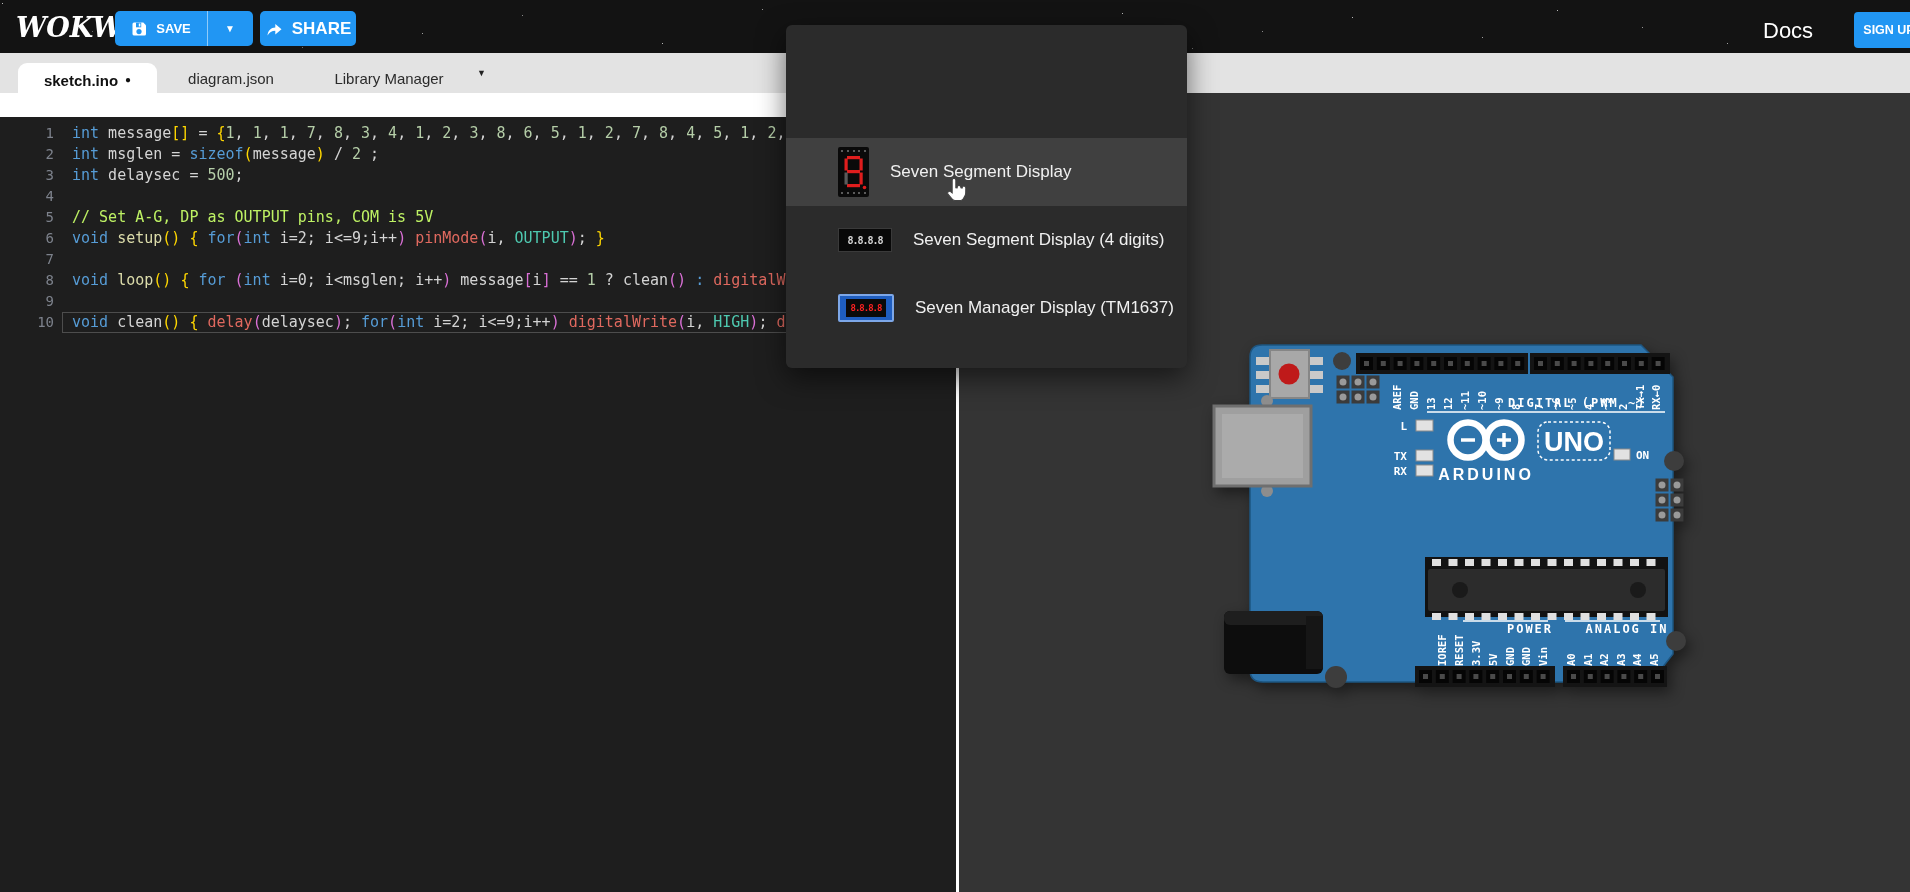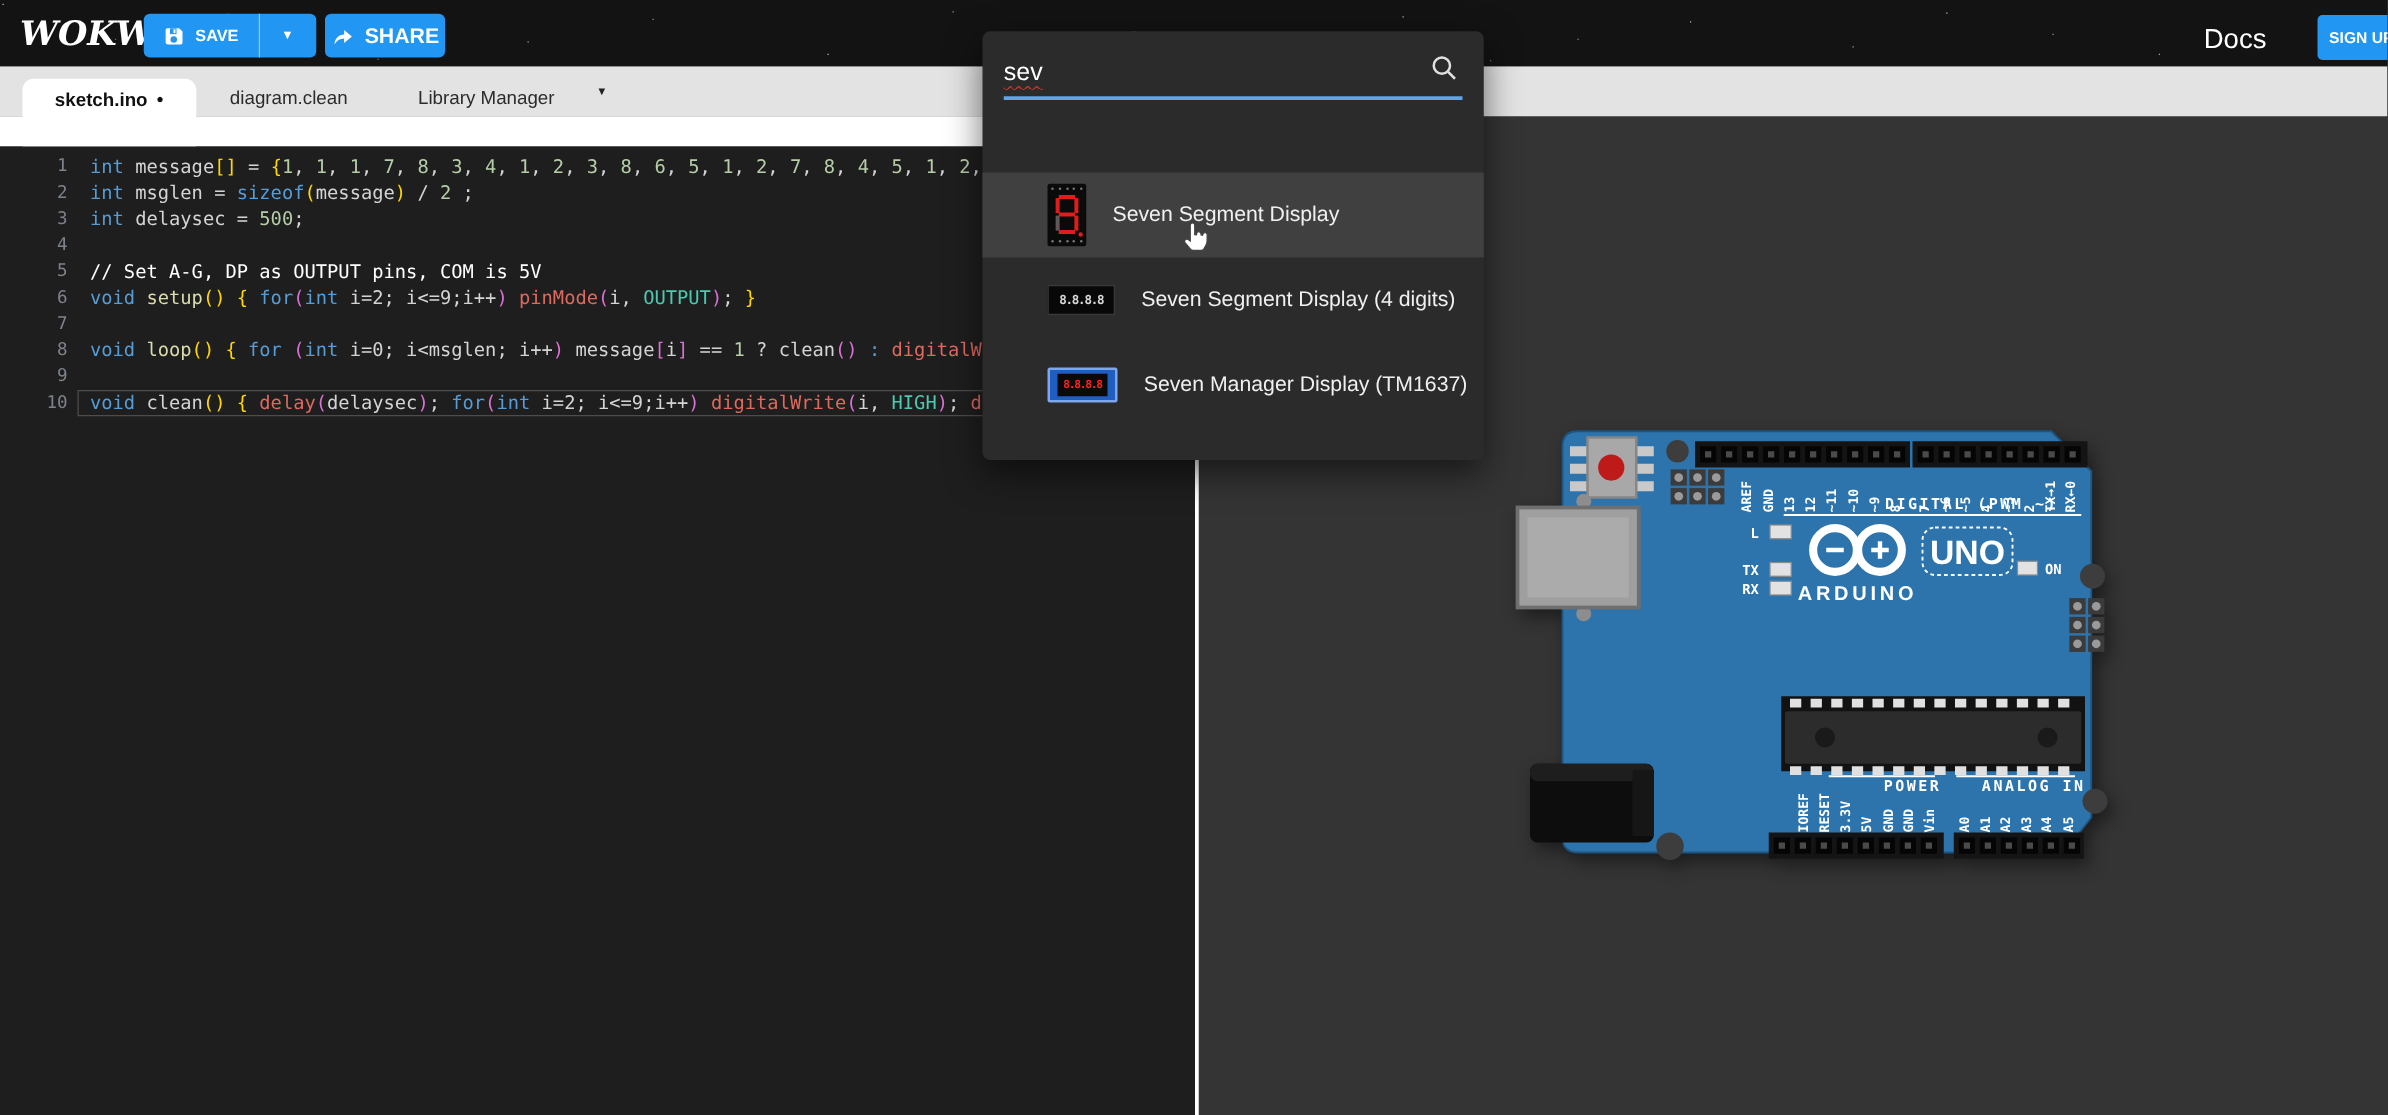--- a/index.html
+++ b/index.html
@@ -44,21 +44,21 @@
   .editor { position:absolute; left:0; top:117px; width:957px; height:775px; background:#1e1e1e;
             overflow:hidden; z-index:4; }
   .active-line-box { position:absolute; left:62px; top:195px; width:893px; height:21px;
                      border:1px solid #4d4d4d; z-index:1; }
   .code-area { position:absolute; left:0; top:6px; width:957px; }
   .code-line { display:flex; height:21px; line-height:21px; font-family:"DejaVu Sans Mono", monospace;
                font-size:15px; white-space:pre; }
   .gutter { width:54px; text-align:right; color:#7d828c; flex:0 0 54px; font-size:14px; }
   .code-text { padding-left:18px; position:relative; z-index:2; }
   .tk-kw{color:#569cd6} .tk-fn{color:#dcdcaa} .tk-call{color:#e0695f} .tk-const{color:#4ec9b0}
-  .tk-num{color:#b5cea8} .tk-cm{color:#ffffff} .tk-pl{color:#d4d4d4} .tk-br1{color:#ffd700}
+  .tk-num{color:#b5cea8} .tk-cm{color:#bef264} .tk-pl{color:#d4d4d4} .tk-br1{color:#ffd700}
   .tk-br2{color:#da70d6}
 
   
   .divider { position:absolute; left:956px; top:93px; width:3px; height:799px; background:#ffffff; z-index:6; }
   .right-pane { position:absolute; left:959px; top:93px; width:951px; height:799px; background:#343434; z-index:3; }
 
   
   .panel { position:absolute; left:786px; top:25px; width:401px; height:343px; background:#2b2b2b;
            border-radius:6px; box-shadow:0 10px 28px rgba(0,0,0,.55); z-index:40; }
   .search-row { position:relative; height:62px; }
@@ -126,21 +126,21 @@
     <div class="docs-link">Docs</div>
     <div class="btn-blue signup-btn">SIGN UP</div>
   </div>
 
   <div class="tabbar"></div>
   <div class="tabstrip-white"></div>
   <div class="tab-active">
     <span>sketch.ino</span>
     <span class="tab-dot">●</span>
   </div>
-  <div class="tab-plain tab-diagram">diagram.clean</div>
+  <div class="tab-plain tab-diagram">diagram.json</div>
   <div class="tab-plain tab-library">Library Manager</div>
   <div class="lib-caret">▼</div>
 
   <div class="editor">
     <div class="active-line-box"></div>
     <div class="code-area" id="code-area">
         <div class="code-line"><span class="gutter">1</span><span class="code-text"><span class="tk-kw">int</span><span class="tk-pl"> message</span><span class="tk-br1">[]</span><span class="tk-pl"> = </span><span class="tk-br1">{</span><span class="tk-num">1</span><span class="tk-pl">, </span><span class="tk-num">1</span><span class="tk-pl">, </span><span class="tk-num">1</span><span class="tk-pl">, </span><span class="tk-num">7</span><span class="tk-pl">, </span><span class="tk-num">8</span><span class="tk-pl">, </span><span class="tk-num">3</span><span class="tk-pl">, </span><span class="tk-num">4</span><span class="tk-pl">, </span><span class="tk-num">1</span><span class="tk-pl">, </span><span class="tk-num">2</span><span class="tk-pl">, </span><span class="tk-num">3</span><span class="tk-pl">, </span><span class="tk-num">8</span><span class="tk-pl">, </span><span class="tk-num">6</span><span class="tk-pl">, </span><span class="tk-num">5</span><span class="tk-pl">, </span><span class="tk-num">1</span><span class="tk-pl">, </span><span class="tk-num">2</span><span class="tk-pl">, </span><span class="tk-num">7</span><span class="tk-pl">, </span><span class="tk-num">8</span><span class="tk-pl">, </span><span class="tk-num">4</span><span class="tk-pl">, </span><span class="tk-num">5</span><span class="tk-pl">, </span><span class="tk-num">1</span><span class="tk-pl">, </span><span class="tk-num">2</span><span class="tk-pl">, </span><span class="tk-num">3</span><span class="tk-pl">,</span></span></div>
         <div class="code-line"><span class="gutter">2</span><span class="code-text"><span class="tk-kw">int</span><span class="tk-pl"> msglen = </span><span class="tk-kw">sizeof</span><span class="tk-br1">(</span><span class="tk-pl">message</span><span class="tk-br1">)</span><span class="tk-pl"> / </span><span class="tk-num">2</span><span class="tk-pl"> ;</span></span></div>
         <div class="code-line"><span class="gutter">3</span><span class="code-text"><span class="tk-kw">int</span><span class="tk-pl"> delaysec = </span><span class="tk-num">500</span><span class="tk-pl">;</span></span></div>
         <div class="code-line"><span class="gutter">4</span><span class="code-text"></span></div>
@@ -382,28 +382,20 @@
           <text x="197" y="130" font-size="11" text-anchor="end">TX</text>
           <text x="197" y="145" font-size="11" text-anchor="end">RX</text>
           <text x="426" y="129" font-size="11">ON</text>
           <text x="364" y="121" font-size="27" text-anchor="middle" class="sans">UNO</text>
           <text x="276" y="150" font-size="16" text-anchor="middle" letter-spacing="3" class="sans">ARDUINO</text>
         </g>
     </svg>
   </div>
 
   <div class="panel">
-    <div class="search-row">
-      <span class="search-query">sev</span>
-      <div class="search-underline"></div>
-      <svg class="search-icon" viewBox="0 0 24 24">
-        <circle cx="10.5" cy="10.5" r="6.5" fill="none" stroke="#e0e0e0" stroke-width="2"></circle>
-        <line x1="15.5" y1="15.5" x2="21" y2="21" stroke="#e0e0e0" stroke-width="2"></line>
-      </svg>
-    </div>
     <div class="results">
 
       <div class="result-item hover">
         <div class="seg1-icon">
           <div class="pin-dots" style="top:3px">
               <i></i>
               <i></i>
               <i></i>
               <i></i>
               <i></i>

